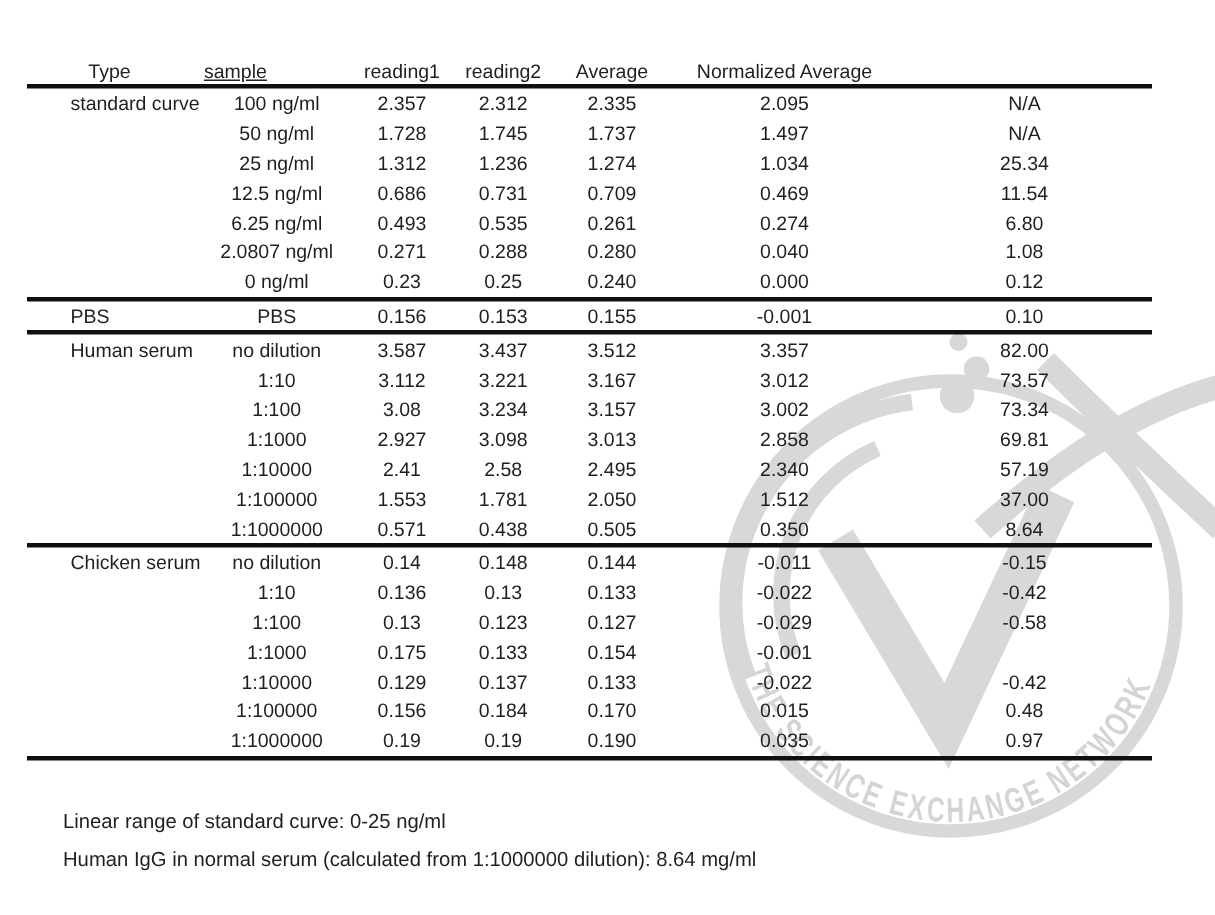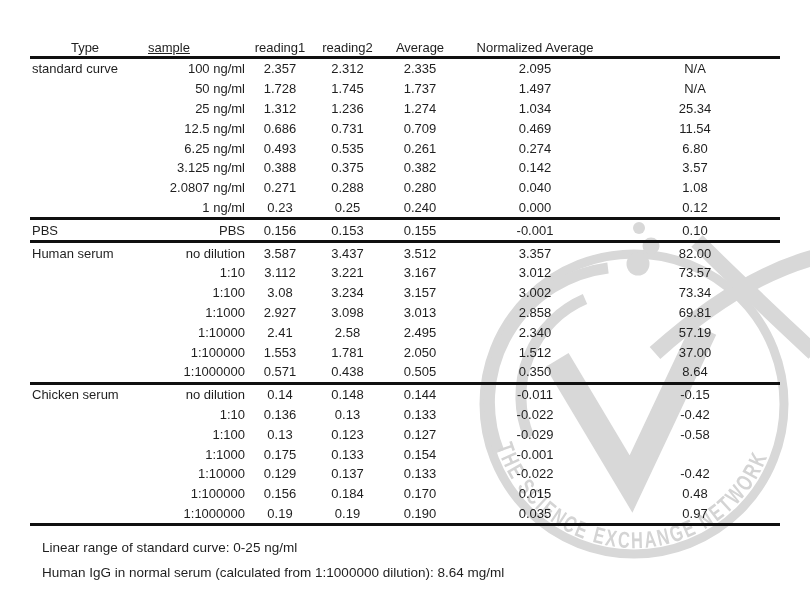--- a/index.html
+++ b/index.html
@@ -1,33 +1,33 @@
 <!DOCTYPE html>
 <html><head>
 <meta charset="utf-8">
 <style>
   html,body{margin:0;padding:0;background:#ffffff;}
   .page{
     position:relative;width:810px;height:610px;background:#ffffff;overflow:hidden;
     font-family:"Liberation Sans",sans-serif;color:#1f1f1f;
   }
   .watermark{position:absolute;left:0;top:0;z-index:0;}
-  .tablewrap{position:absolute;left:30px;top:38px;width:750px;z-index:1;}
+  .tablewrap{position:absolute;left:18px;top:38px;width:750px;z-index:1;}
   .trow{
     display:grid;
     grid-template-columns:110px 105px 70px 65px 80px 150px 170px;
     align-items:center;
   }
   .thead{height:18px;border-bottom:3px solid #101010;}
   .thead .c{font-size:13px;}
   .tgroup{border-bottom:3px solid #101010;}
   .tgroup .trow{height:19.8px;}
   .c{font-size:13px;text-align:center;white-space:nowrap;line-height:1;}
-  .c.col-type{text-align:left;padding-left:2px;}
-  .c.col-sample{text-align:right;padding-left:8px;}
+  .c.col-type{text-align:left;padding-left:2px;margin-left:27px;}
+  .c.col-sample{text-align:center;padding-left:8px;}
   .c.head-type{text-align:center;}
   .c.head-sample{text-align:left;padding-left:8px;text-decoration:underline;}
   .notes{position:absolute;left:42px;top:535px;z-index:1;font-size:13.5px;line-height:25px;}
 </style>
 </head>
 <body>
 
 <div class="page">
 
   <svg class="watermark" width="810" height="610" viewBox="0 0 810 610">
@@ -103,39 +103,30 @@
             <div class="c col-type"></div>
             <div class="c col-sample">6.25 ng/ml</div>
             <div class="c col-num">0.493</div>
             <div class="c col-num">0.535</div>
             <div class="c col-num">0.261</div>
             <div class="c col-num">0.274</div>
             <div class="c col-num">6.80</div>
           </div>
           <div class="trow">
             <div class="c col-type"></div>
-            <div class="c col-sample">3.125 ng/ml</div>
-            <div class="c col-num">0.388</div>
-            <div class="c col-num">0.375</div>
-            <div class="c col-num">0.382</div>
-            <div class="c col-num">0.142</div>
-            <div class="c col-num">3.57</div>
-          </div>
-          <div class="trow">
-            <div class="c col-type"></div>
             <div class="c col-sample">2.0807 ng/ml</div>
             <div class="c col-num">0.271</div>
             <div class="c col-num">0.288</div>
             <div class="c col-num">0.280</div>
             <div class="c col-num">0.040</div>
             <div class="c col-num">1.08</div>
           </div>
           <div class="trow">
             <div class="c col-type"></div>
-            <div class="c col-sample">1 ng/ml</div>
+            <div class="c col-sample">0 ng/ml</div>
             <div class="c col-num">0.23</div>
             <div class="c col-num">0.25</div>
             <div class="c col-num">0.240</div>
             <div class="c col-num">0.000</div>
             <div class="c col-num">0.12</div>
           </div>
         </div>
         <div class="tgroup">
           <div class="trow">
             <div class="c col-type">PBS</div>

